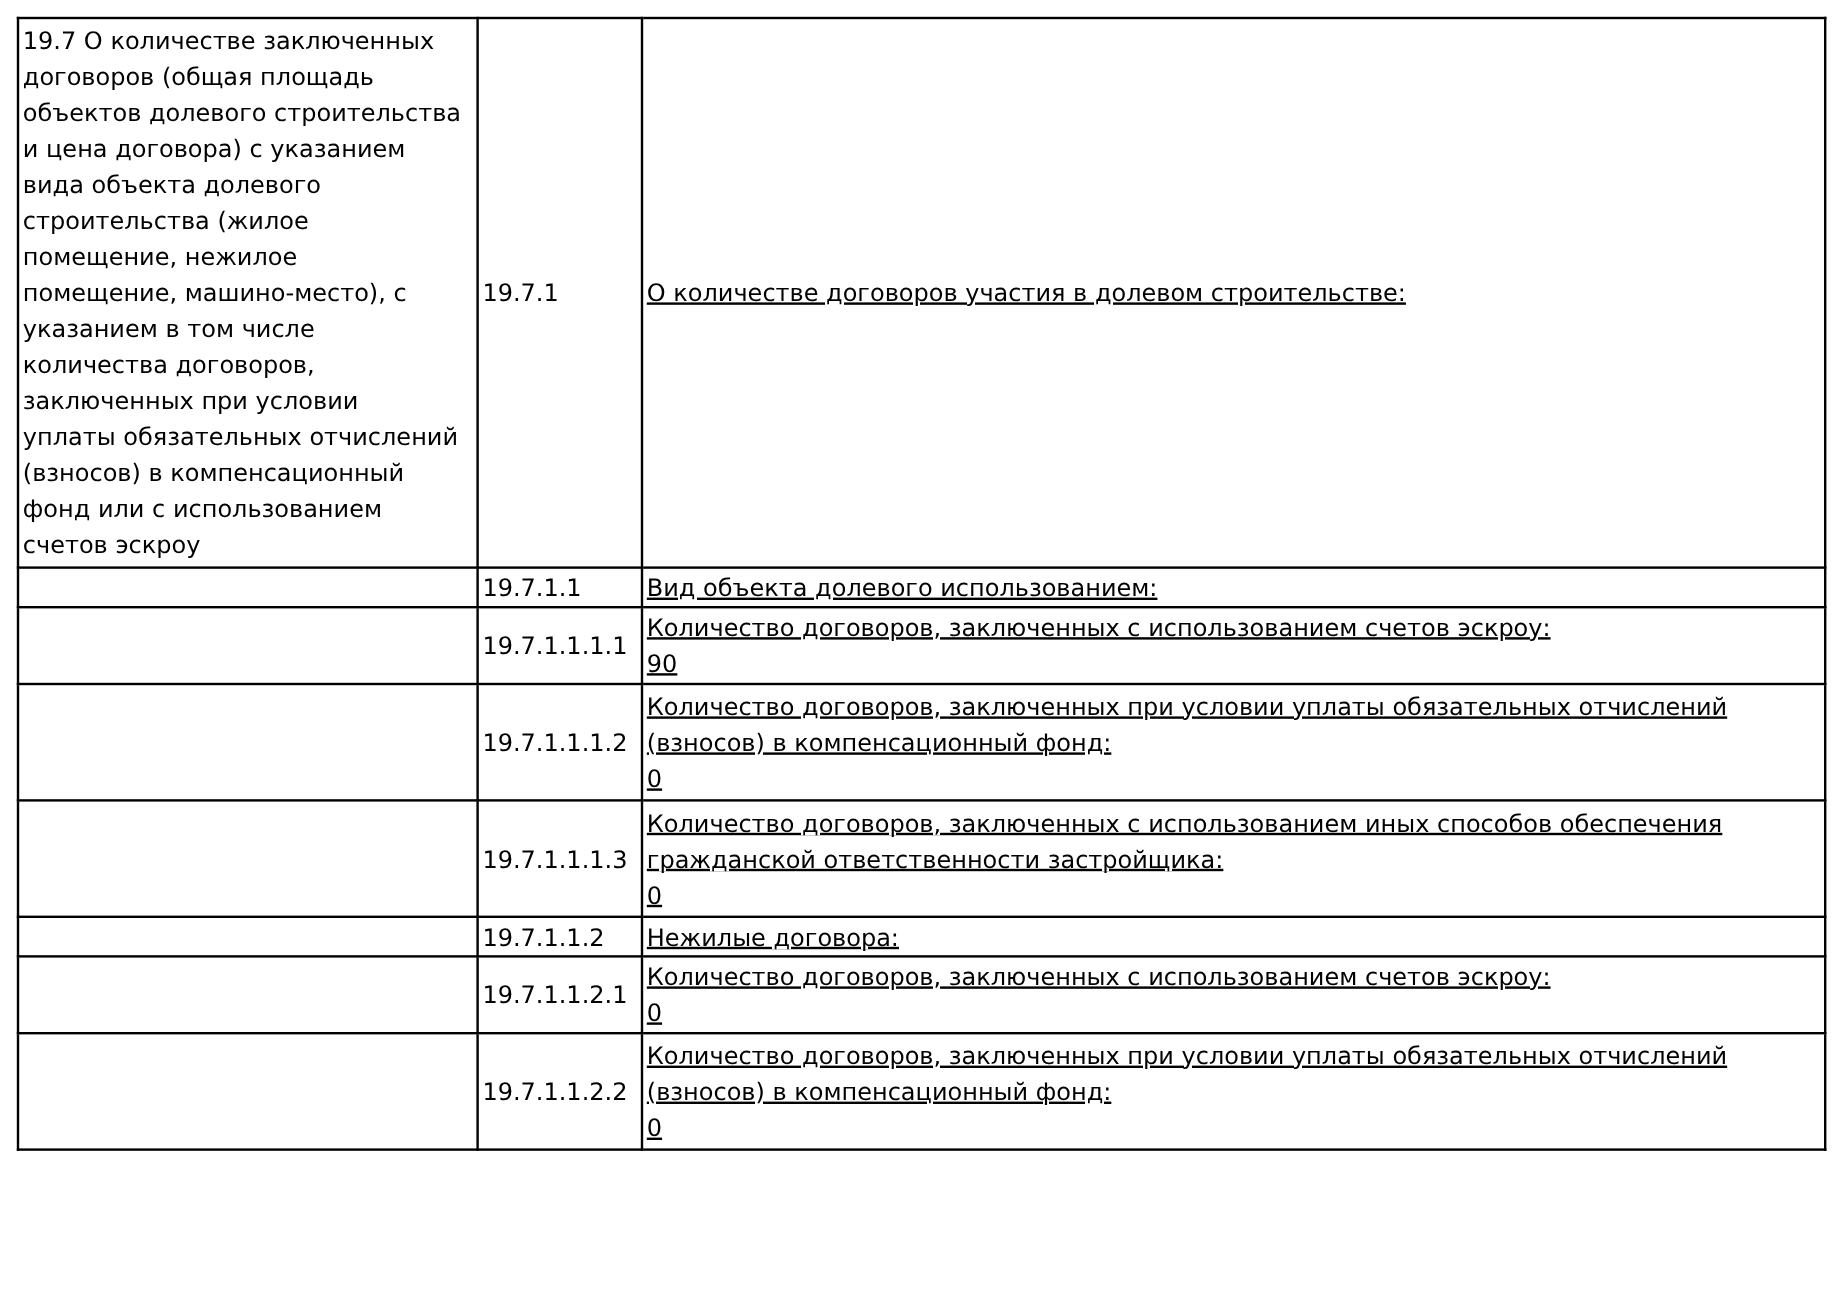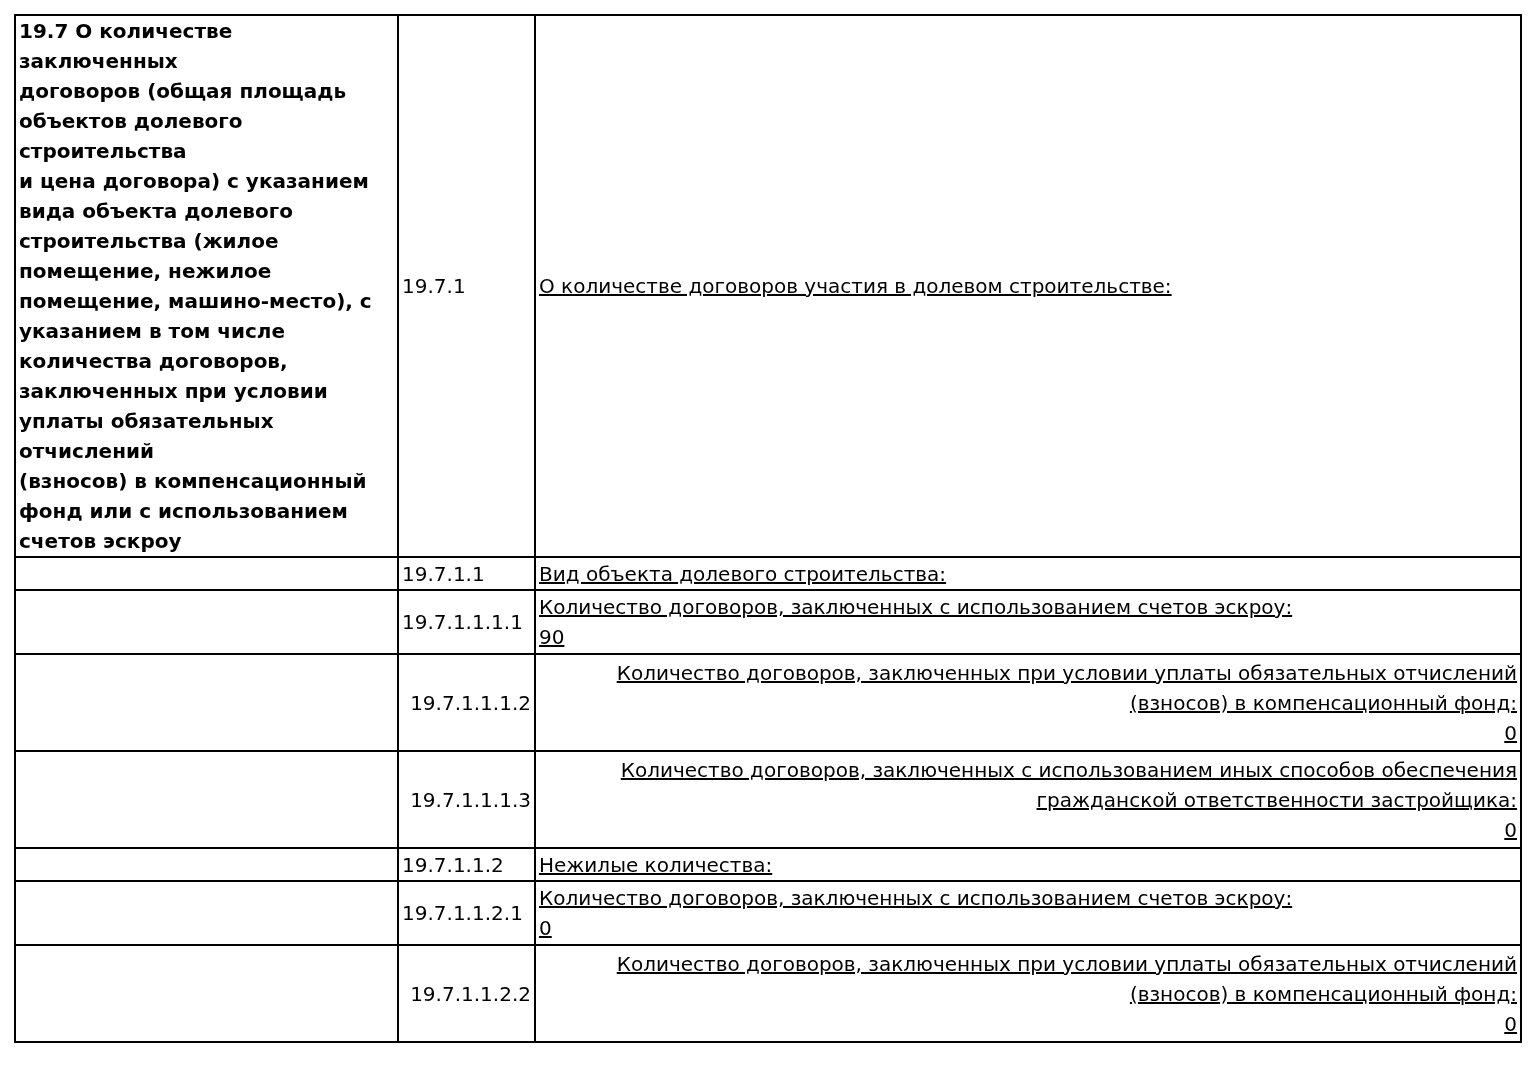--- a/index.html
+++ b/index.html
@@ -30,23 +30,23 @@
   }
   td.c1 { width: 375px; }
   td.c2 { width: 129px; border-radius: 23px; }
   td.c3 { width: 978px; text-decoration: underline; }
 
   .pre { white-space: pre-line; }
 
   tr.h-tall td { height: 456px; }
   tr.h-1 td { height: 31px; }
   tr.h-2 td { height: 62px; }
-  tr.h-3 td { height: 95px; text-align: right; }
+  tr.h-3 td { height: 95px; }
 
-  td.section { vertical-align: middle; font-weight: bold; }
+  td.section { vertical-align: middle; }
 </style>
 </head>
 <body>
 
 <table class="decl">
   <tbody>
     <tr class="h-tall">
       <td class="c1 section pre">19.7 О количестве заключенных
 договоров (общая площадь
 объектов долевого строительства
@@ -65,21 +65,21 @@
       <td class="c2">19.7.1</td>
       <td class="c3">
         <div class="pre">О количестве договоров участия в долевом строительстве:</div>
       </td>
     </tr>
 
     <tr class="h-1">
       <td class="c1"></td>
       <td class="c2">19.7.1.1</td>
       <td class="c3">
-        <div class="pre">Вид объекта долевого строительства:</div>
+        <div class="pre">Вид объекта долевого использованием:</div>
       </td>
     </tr>
 
 
     <tr class="h-2">
       <td class="c1"></td>
       <td class="c2">19.7.1.1.1.1</td>
       <td class="c3">
         <div class="pre">Количество договоров, заключенных с использованием счетов эскроу:</div>
         <div>90</div>
@@ -103,21 +103,21 @@
         <div class="pre">Количество договоров, заключенных с использованием иных способов обеспечения
 гражданской ответственности застройщика:</div>
         <div>0</div>
       </td>
     </tr>
 
     <tr class="h-1">
       <td class="c1"></td>
       <td class="c2">19.7.1.1.2</td>
       <td class="c3">
-        <div class="pre">Нежилые количества:</div>
+        <div class="pre">Нежилые договора:</div>
       </td>
     </tr>
 
     <tr class="h-2">
       <td class="c1"></td>
       <td class="c2">19.7.1.1.2.1</td>
       <td class="c3">
         <div class="pre">Количество договоров, заключенных с использованием счетов эскроу:</div>
         <div>0</div>
       </td>

